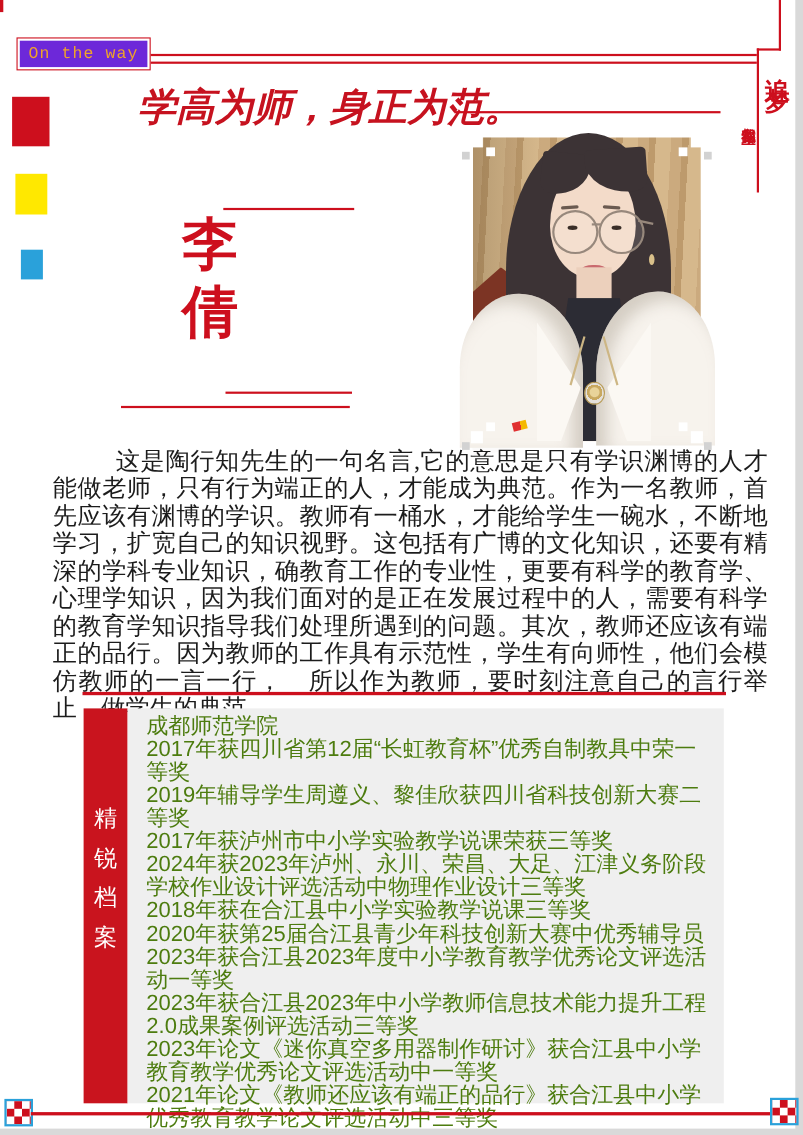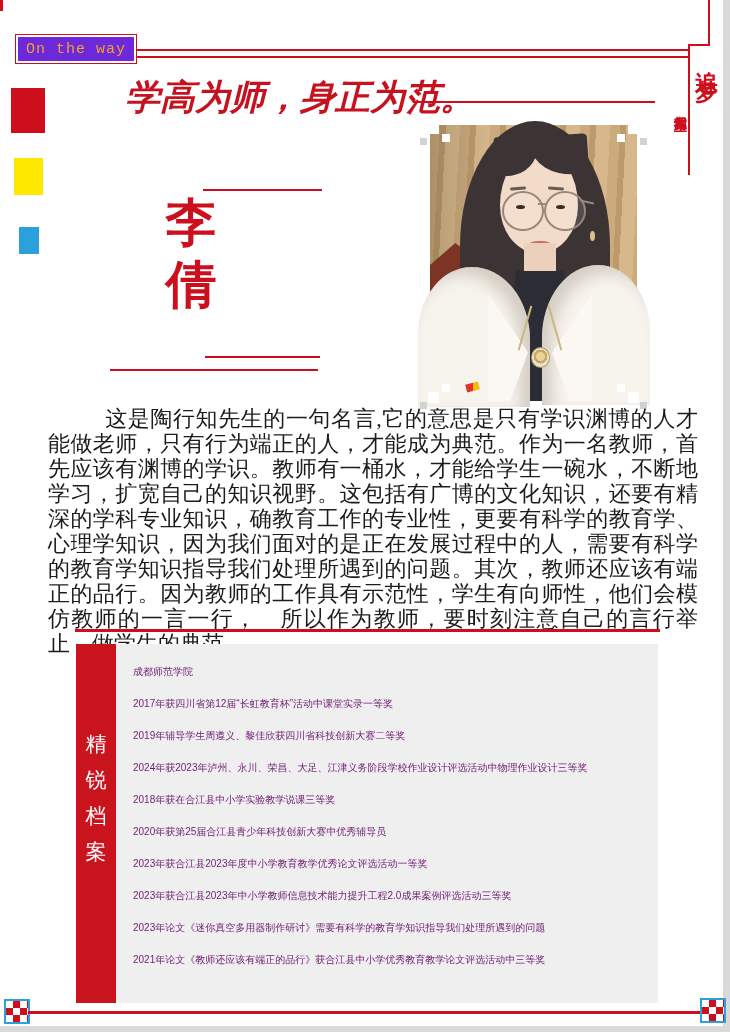--- a/index.html
+++ b/index.html
@@ -105,22 +105,22 @@
   .essay{left:48px;top:406px;width:650px;color:#1c1c1c;font-size:22px;line-height:25px;
          text-align:justify;font-family:"Liberation Serif",serif;text-indent:2.6em;}
 
   
   .sep-line{left:75px;top:629px;width:585px;height:3px;}
   .archive-panel{left:76px;top:644px;width:582px;height:359px;display:flex;}
   .archive-bar{width:40px;background:#c9141e;display:flex;flex-direction:column;align-items:center;
          padding-top:90px;gap:15px;box-sizing:border-box;}
   .archive-bar span{color:#ffffff;font-size:21px;line-height:1;font-family:"Liberation Serif",serif;}
   .archive-content{flex:1;background:#efefef;padding:6px 8px 0 17px;box-sizing:border-box;}
-  .award-item{color:#701a75;font-size:10px;line-height:21px;
-         font-family:"Liberation Sans",sans-serif;margin-top:11px;}
+  .award-item{color:#4d7c0f;font-size:20px;line-height:21px;
+         font-family:"Liberation Sans",sans-serif;}
 
   
   .bottom-line{left:28px;top:1011px;width:673px;height:3px;}
   .checker{width:26px;height:25px;border:2px solid #2aa1da;box-sizing:border-box;background:
      repeating-conic-gradient(#cd0f1d 0% 25%, #ffffff 0% 50%);
      background-size:14px 14px;}
   .checker.left{left:4px;top:999px;}
   .checker.right{left:700px;top:998px;}
 </style>
 </head>
@@ -211,39 +211,40 @@
     <div class="archive-bar">
       <span>精</span>
       <span>锐</span>
       <span>档</span>
       <span>案</span>
     </div>
     <div class="archive-content">
 
         <div class="award-item">成都师范学院</div>
 
-        <div class="award-item">2017年获四川省第12届“长虹教育杯”活动中课堂实录一等奖</div>
+        <div class="award-item">2017年获四川省第12届“长虹教育杯”优秀自制教具中荣一等奖</div>
 
         <div class="award-item">2019年辅导学生周遵义、黎佳欣获四川省科技创新大赛二等奖</div>
 
+        <div class="award-item">2017年获泸州市中小学实验教学说课荣获三等奖</div>
 
         <div class="award-item">2024年获2023年泸州、永川、荣昌、大足、江津义务阶段学校作业设计评选活动中物理作业设计三等奖</div>
 
 
 
         <div class="award-item">2018年获在合江县中小学实验教学说课三等奖</div>
 
         <div class="award-item">2020年获第25届合江县青少年科技创新大赛中优秀辅导员</div>
 
 
         <div class="award-item">2023年获合江县2023年度中小学教育教学优秀论文评选活动一等奖</div>
 
         <div class="award-item">2023年获合江县2023年中小学教师信息技术能力提升工程2.0成果案例评选活动三等奖</div>
 
-        <div class="award-item">2023年论文《迷你真空多用器制作研讨》需要有科学的教育学知识指导我们处理所遇到的问题</div>
+        <div class="award-item">2023年论文《迷你真空多用器制作研讨》获合江县中小学教育教学优秀论文评选活动中一等奖</div>
 
         <div class="award-item">2021年论文《教师还应该有端正的品行》获合江县中小学优秀教育教学论文评选活动中三等奖</div>
       </div>
   </div>
 
   <div class="abs checker left"></div>
   <div class="abs redline bottom-line"></div>
   <div class="abs checker right"></div>
 
 </div>

